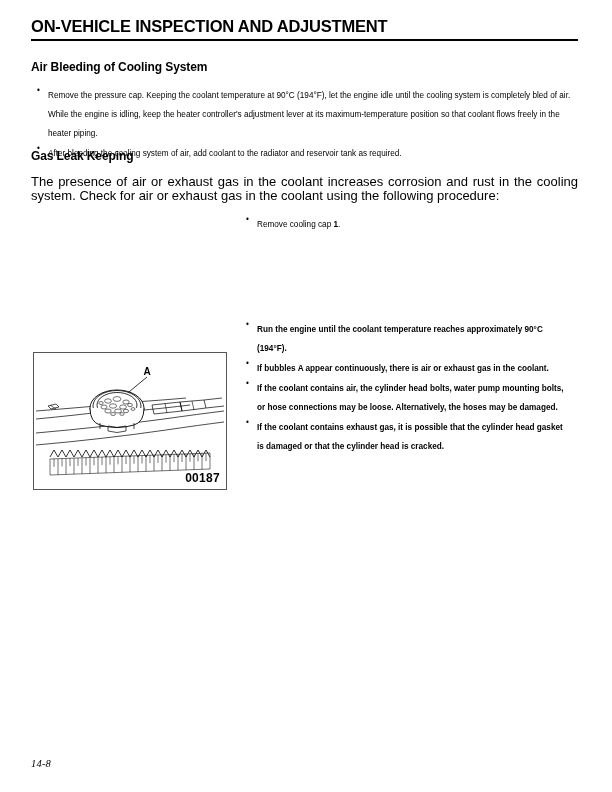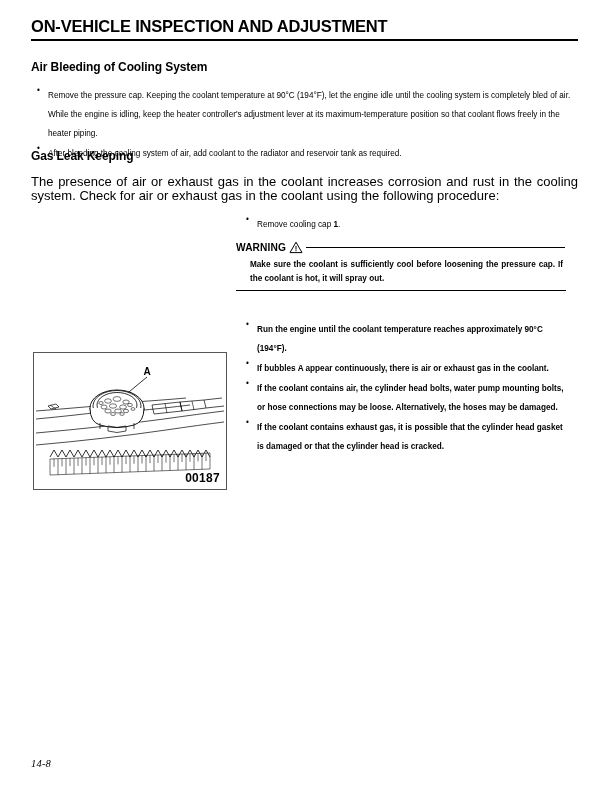--- a/index.html
+++ b/index.html
@@ -222,33 +222,20 @@
 
   <div class="body-text" id="gas-leak-intro">The presence of air or exhaust gas in the coolant increases corrosion and rust in the cooling system.  Check for air or exhaust gas in the coolant using the following procedure:</div>
 
   <ul class="bullet-list" id="list-remove-cap">
     <li class="bullet-item">
       <span class="bullet-dot">•</span>
       <span class="bullet-text"><span>Remove cooling cap </span><span class="bold-inline">1</span><span>.</span></span>
     </li>
   </ul>
 
-  <div id="warning-block">
-    <div class="warning-head">
-      <span class="warning-label">WARNING</span>
-      <svg class="warning-triangle" width="14" height="13" viewBox="0 0 14 13">
-        <path d="M7 1.2 L13 11.6 L1 11.6 Z" fill="none" stroke="#000" stroke-width="1" stroke-linejoin="round"></path>
-        <rect x="6.5" y="5" width="1" height="3.6" fill="#000"></rect>
-        <rect x="6.5" y="9.2" width="1" height="1.1" fill="#000"></rect>
-      </svg>
-      <span class="warning-head-rule"></span>
-    </div>
-    <div class="warning-body">Make sure the coolant is sufficiently cool before loosening the pressure cap.  If the coolant is hot, it will spray out.</div>
-    <div class="warning-bottom-rule"></div>
-  </div>
 
   <ul class="bullet-list" id="list-procedure">
     <li class="bullet-item">
       <span class="bullet-dot">•</span>
       <span class="bullet-text">Run the engine until the coolant temperature reaches approximately 90°C (194°F).</span>
     </li>
     <li class="bullet-item">
       <span class="bullet-dot">•</span>
       <span class="bullet-text">If bubbles A appear continuously, there is air or exhaust gas in the coolant.</span>
     </li>

